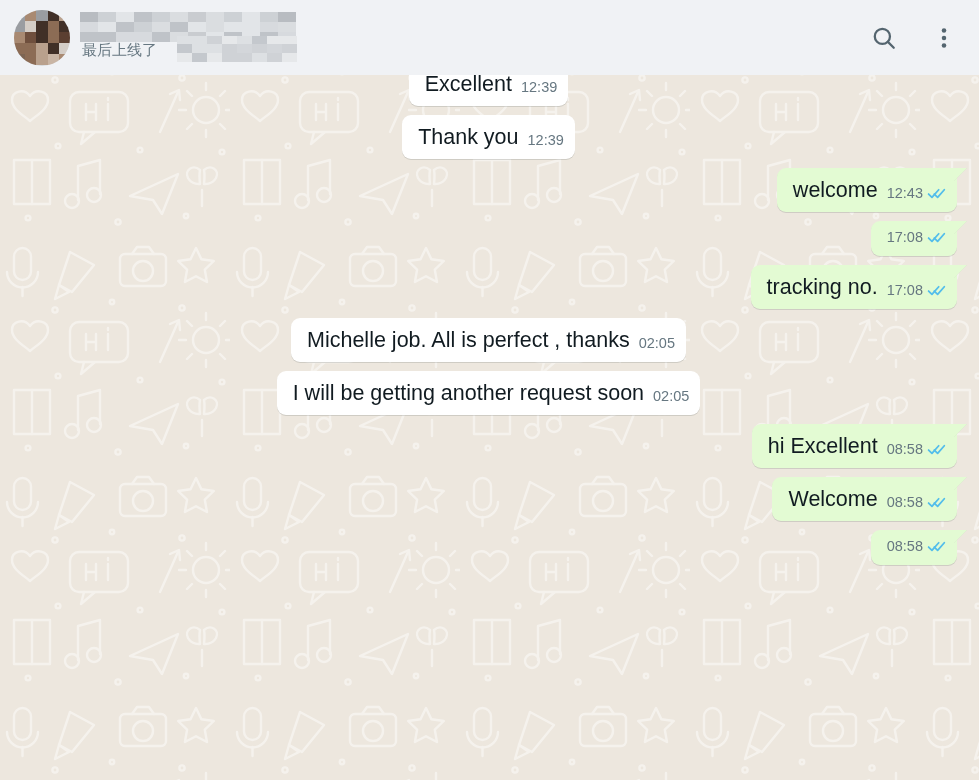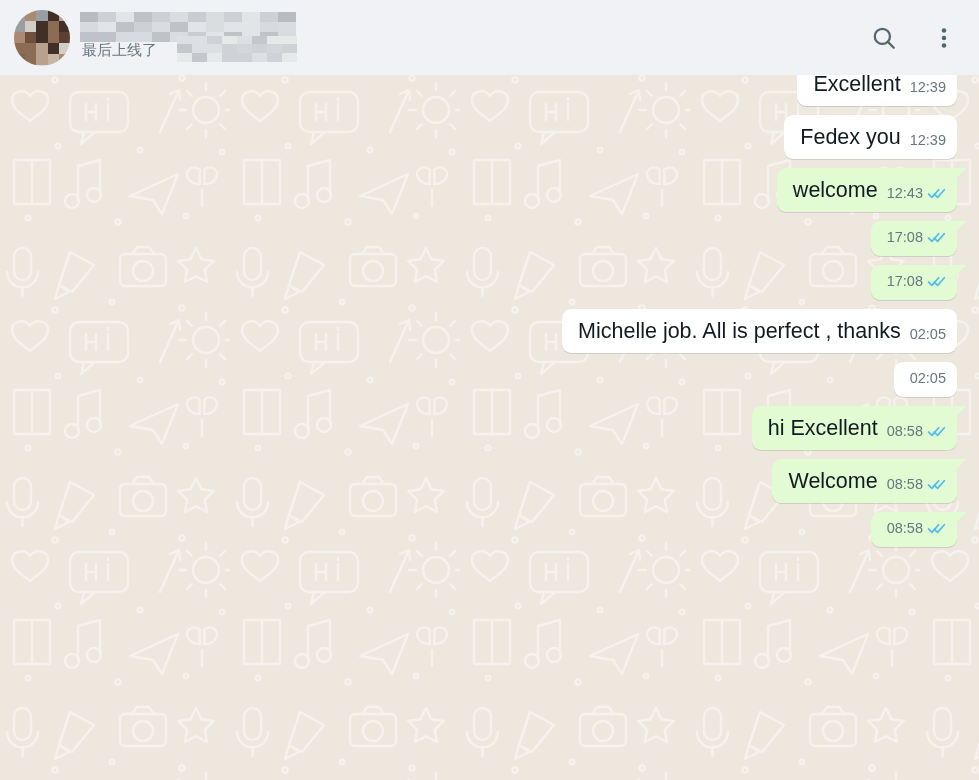--- a/index.html
+++ b/index.html
@@ -136,21 +136,21 @@
     width: 979px;
     padding: 62px 0 14px 0;
     box-sizing: border-box;
   }
 
   .row {
     display: flex;
     padding: 0 22px;
     margin-bottom: 9px;
   }
-  .row.in  { justify-content: flex-end; padding-left: 20px; }
+  .row.in  { justify-content: center; padding-left: 20px; }
   .row.out { justify-content: flex-end;  padding-right: 22px; }
   .row.divider { justify-content: center; margin: 12px 0 16px 0; }
 
   .bubble {
     position: relative;
     max-width: 640px;
     border-radius: 9px;
     padding: 8px 11px 8px 16px;
     box-shadow: 0 1px 0.6px rgba(11,20,26,.13);
     display: flex;
@@ -289,21 +289,21 @@
         <div class="row in">
           <div class="bubble in">
             <div class="msg-text">Excellent</div>
             <div class="meta">
               <span class="time">12:39</span>
             </div>
           </div>
         </div>
         <div class="row in">
           <div class="bubble in">
-            <div class="msg-text">Fedex you</div>
+            <div class="msg-text">Thank you</div>
             <div class="meta">
               <span class="time">12:39</span>
             </div>
           </div>
         </div>
         <div class="row out">
           <div class="bubble out">
             <div class="msg-text">welcome</div>
             <div class="meta">
               <span class="time">12:43</span>
@@ -324,20 +324,21 @@
                 <svg class="ticks" viewBox="0 0 20 14" fill="none" stroke="#53BDEB" stroke-width="1.9" stroke-linecap="round" stroke-linejoin="round">
                   <path d="M1.5 7.6l3.6 3.6L12.4 3"></path>
                   <path d="M7.6 7.6l3.6 3.6L18.4 3"></path>
                 </svg>
               </span>
             </div>
           </div>
         </div>
         <div class="row out">
           <div class="bubble out">
+            <div class="msg-text">tracking no.</div>
             <div class="meta">
               <span class="time">17:08</span>
               <span style="display: flex;">
                 <svg class="ticks" viewBox="0 0 20 14" fill="none" stroke="#53BDEB" stroke-width="1.9" stroke-linecap="round" stroke-linejoin="round">
                   <path d="M1.5 7.6l3.6 3.6L12.4 3"></path>
                   <path d="M7.6 7.6l3.6 3.6L18.4 3"></path>
                 </svg>
               </span>
             </div>
           </div>
@@ -345,20 +346,21 @@
         <div class="row in">
           <div class="bubble in">
             <div class="msg-text">Michelle job. All is perfect , thanks</div>
             <div class="meta">
               <span class="time">02:05</span>
             </div>
           </div>
         </div>
         <div class="row in">
           <div class="bubble in">
+            <div class="msg-text">I will be getting another request soon</div>
             <div class="meta">
               <span class="time">02:05</span>
             </div>
           </div>
         </div>
         <div class="row out">
           <div class="bubble out">
             <div class="msg-text">hi Excellent</div>
             <div class="meta">
               <span class="time">08:58</span>

